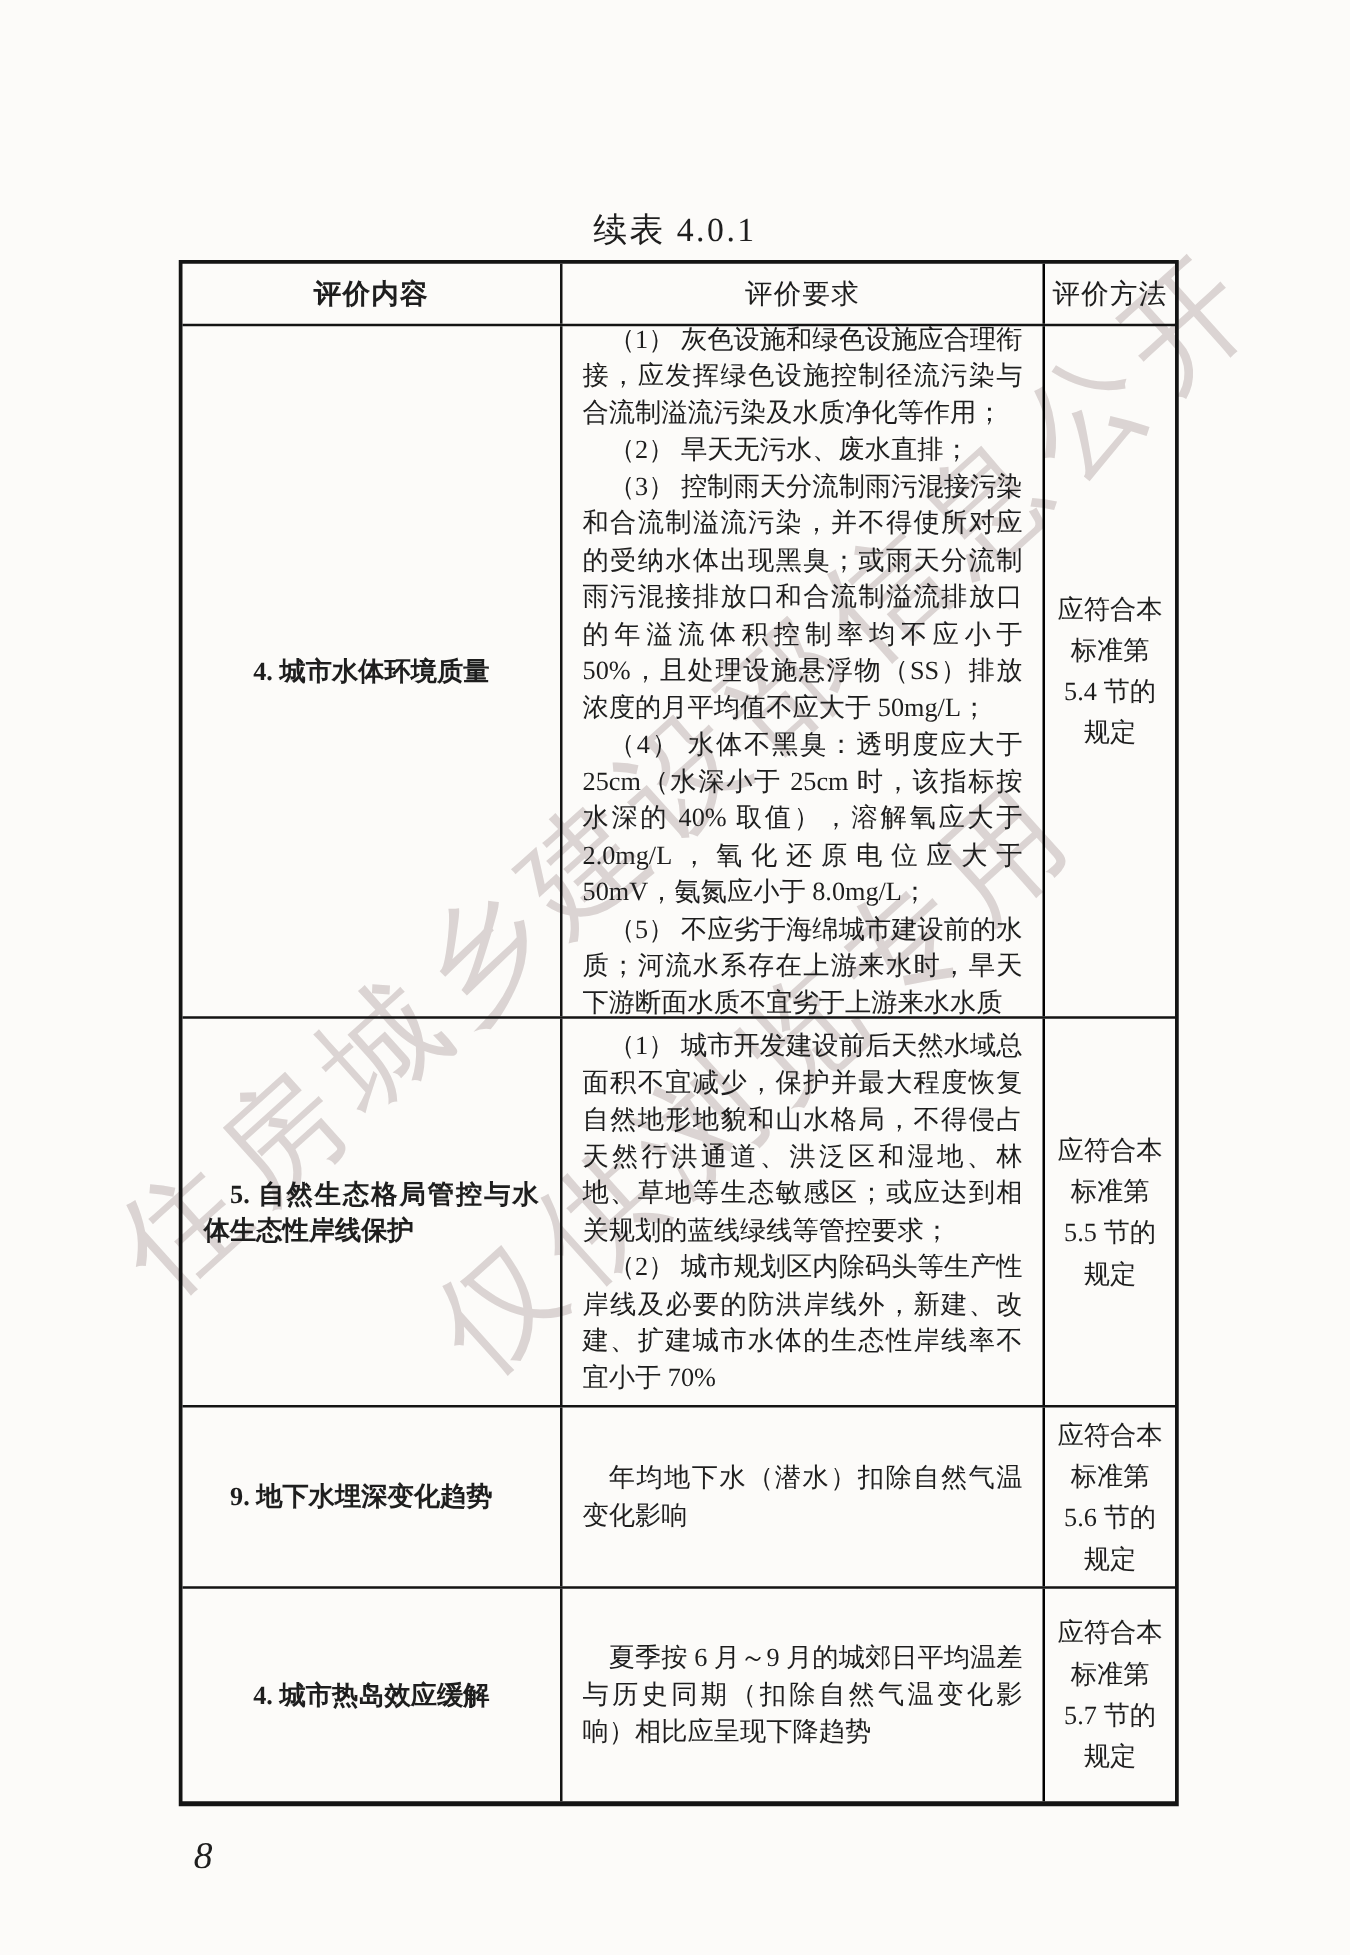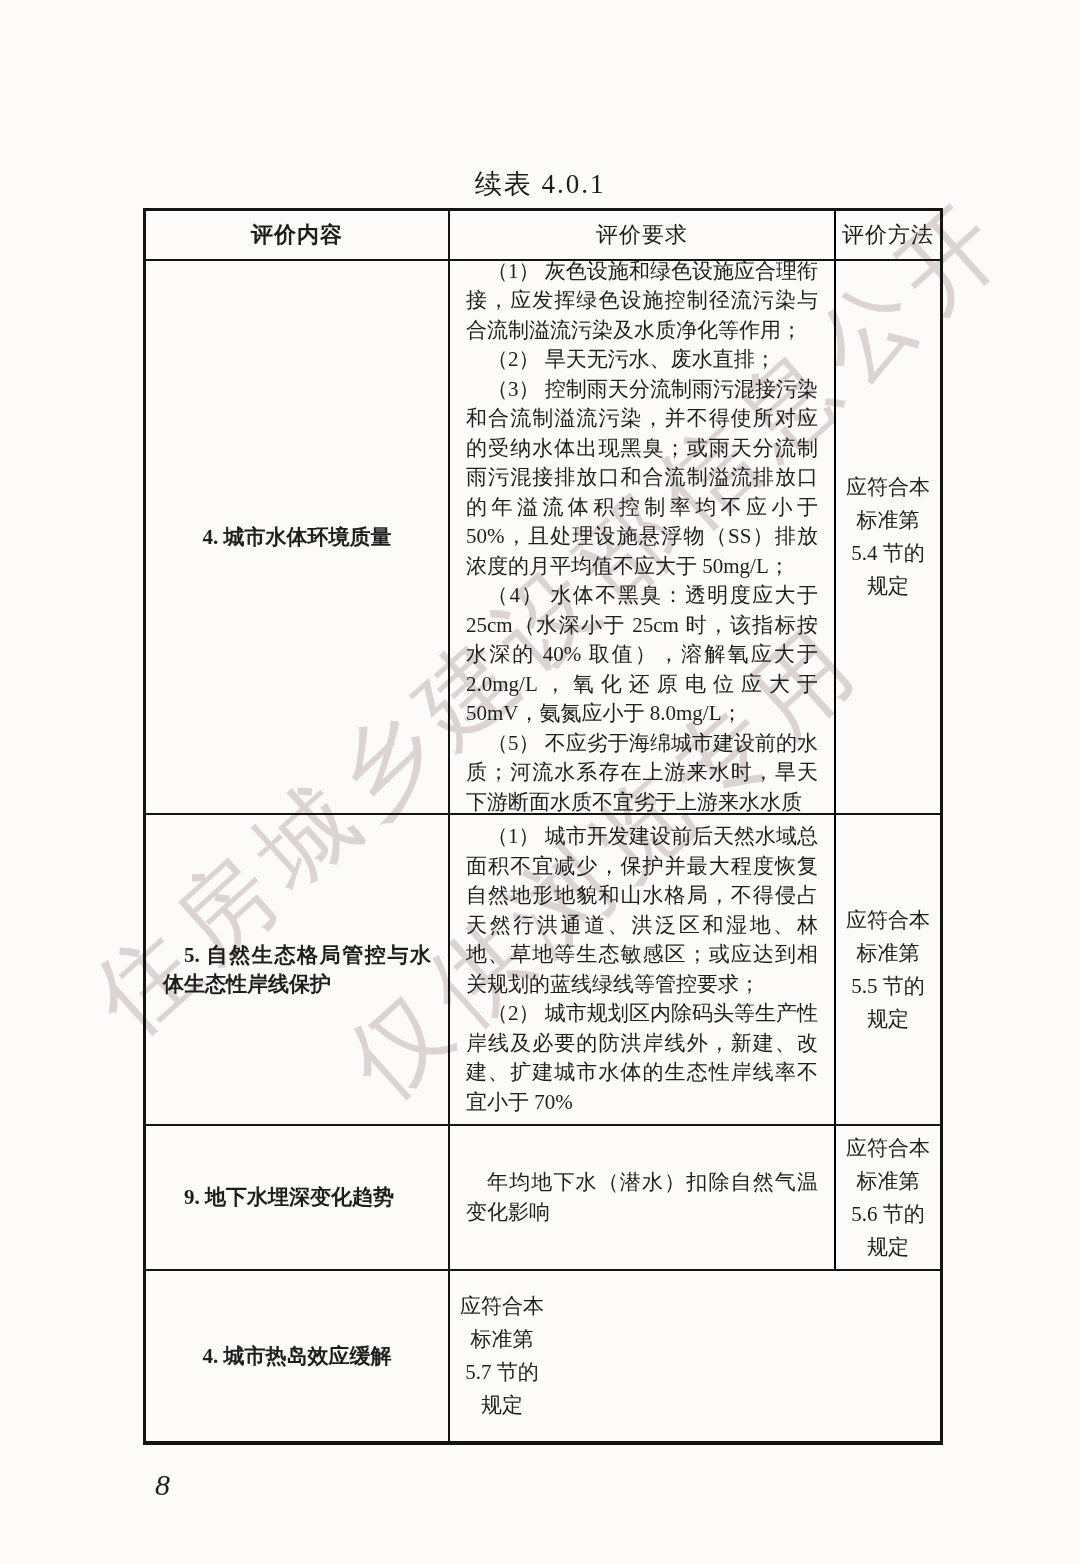--- a/index.html
+++ b/index.html
@@ -129,20 +129,23 @@
         <div class="method-line">标准第</div>
         <div class="method-line">5.6 节的</div>
         <div class="method-line">规定</div>
       </div>
     </div>
 
     <div class="t-row r4">
       <div class="c c1 center-line">
         <div class="cell-text center-line">4. 城市热岛效应缓解</div>
       </div>
+      <div class="c c2 req">
+        <p>夏季按 6 月～9 月的城郊日平均温差与历史同期（扣除自然气温变化影响）相比应呈现下降趋势</p>
+      </div>
       <div class="c c3">
         <div class="method-line">应符合本</div>
         <div class="method-line">标准第</div>
         <div class="method-line">5.7 节的</div>
         <div class="method-line">规定</div>
       </div>
     </div>
 
   </div>
 

